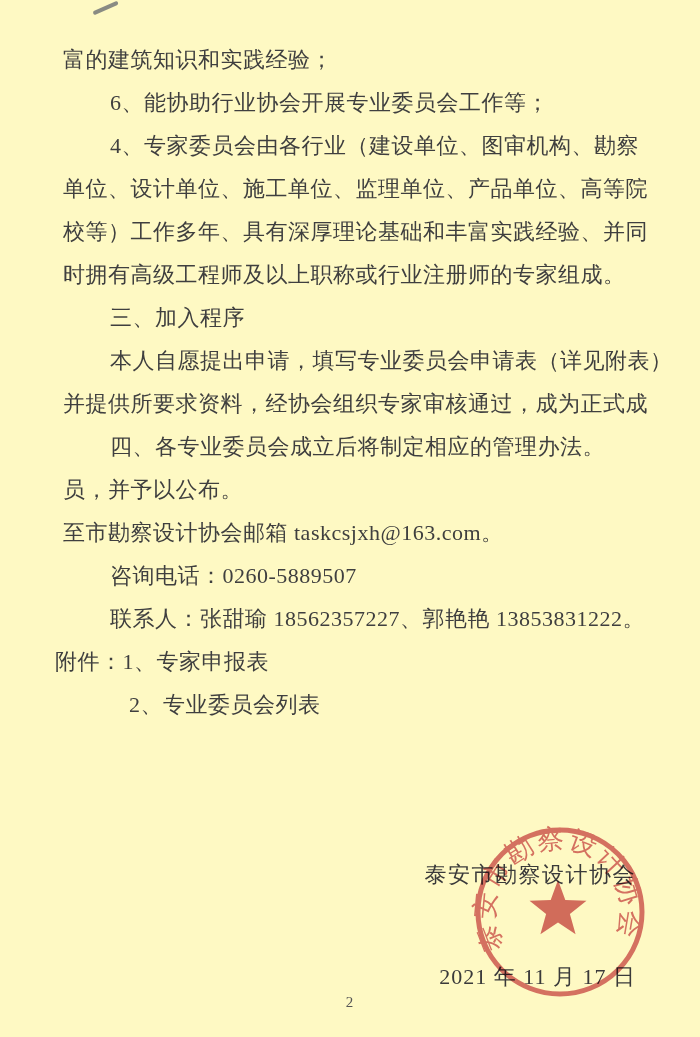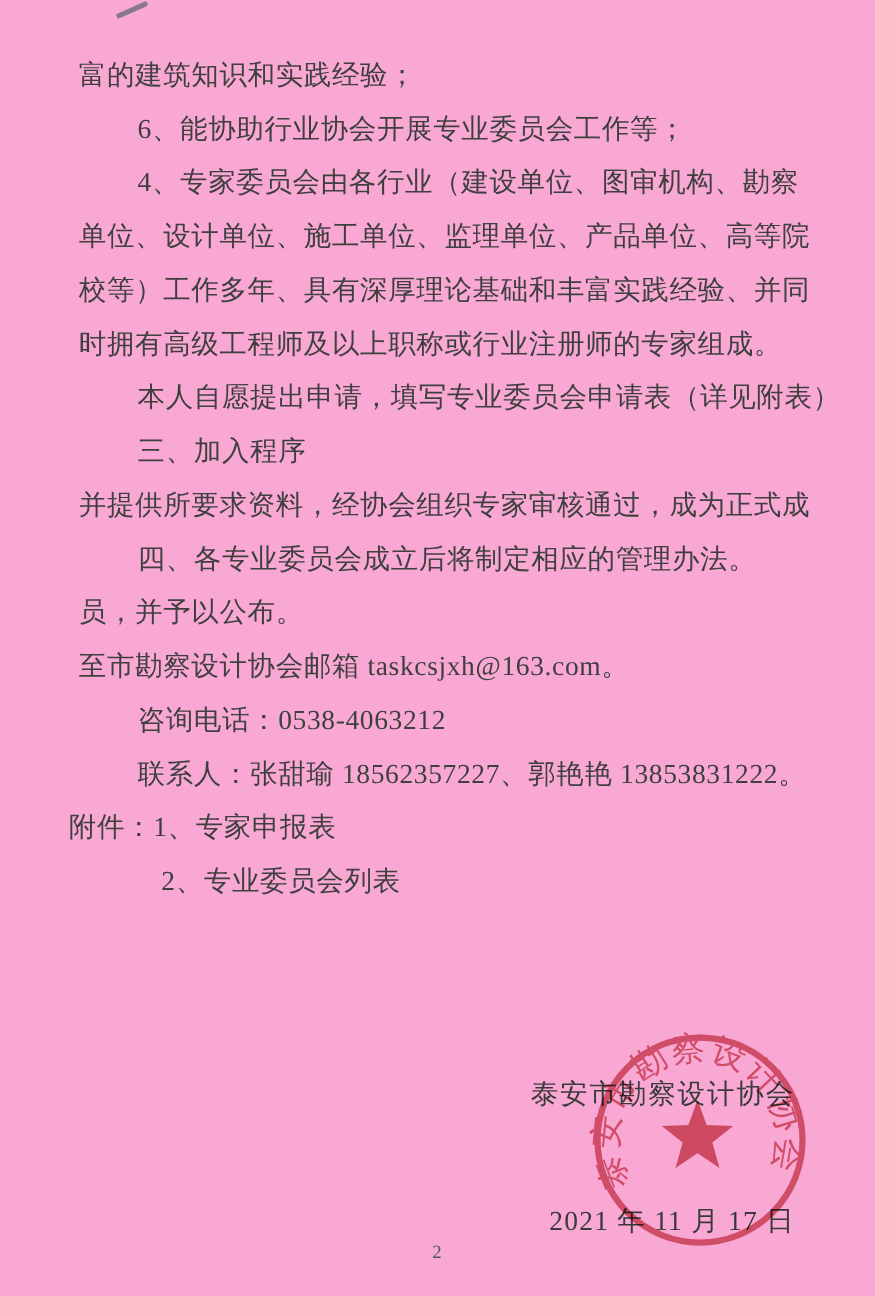--- a/index.html
+++ b/index.html
@@ -1,18 +1,18 @@
 <!DOCTYPE html>
 <html><head>
 <meta charset="utf-8">
 <style>
   html,body{margin:0;padding:0;background:#e8e8e8;}
   .page{
     position:relative;width:700px;height:1037px;margin:0 auto;
-    background:#f9a8d4;overflow:hidden;
+    background:#fef9c3;overflow:hidden;
     font-family:"Liberation Serif","DejaVu Serif",serif;
     color:#3f3f3f;
   }
   .body-text{
     position:absolute;left:63px;right:50px;top:38px;
     font-size:22px;line-height:43px;letter-spacing:.5px;
   }
   .line{white-space:nowrap;}
   .ind{padding-left:47px;}
   .ind3{padding-left:66px;}
@@ -46,27 +46,27 @@
 
   <div class="scan-mark"></div>
 
   <div class="body-text">
     <div class="line">富的建筑知识和实践经验；</div>
     <div class="line ind">6、能协助行业协会开展专业委员会工作等；</div>
     <div class="line ind">4、专家委员会由各行业（建设单位、图审机构、勘察</div>
     <div class="line">单位、设计单位、施工单位、监理单位、产品单位、高等院</div>
     <div class="line">校等）工作多年、具有深厚理论基础和丰富实践经验、并同</div>
     <div class="line">时拥有高级工程师及以上职称或行业注册师的专家组成。</div>
+    <div class="line ind">三、加入程序</div>
     <div class="line ind">本人自愿提出申请，填写专业委员会申请表（详见附表）</div>
-    <div class="line ind">三、加入程序</div>
     <div class="line">并提供所要求资料，经协会组织专家审核通过，成为正式成</div>
     <div class="line ind">四、各专业委员会成立后将制定相应的管理办法。</div>
     <div class="line">员，并予以公布。</div>
     <div class="line">至市勘察设计协会邮箱 taskcsjxh@163.com。</div>
-    <div class="line ind">咨询电话：0538-4063212</div>
+    <div class="line ind">咨询电话：0260-5889507</div>
     <div class="line ind">联系人：张甜瑜 18562357227、郭艳艳 13853831222。</div>
     <div class="line outd">附件：1、专家申报表</div>
     <div class="line ind3">2、专业委员会列表</div>
   </div>
 
   <div class="sig-org">泰安市勘察设计协会</div>
   <div class="sig-date">2021 年 11 月 17 日</div>
 
   <svg class="stamp" viewBox="0 0 190 190" xmlns="http://www.w3.org/2000/svg">
     <circle cx="95" cy="95" r="82" fill="none" stroke="#cc5560" stroke-width="5"></circle>

